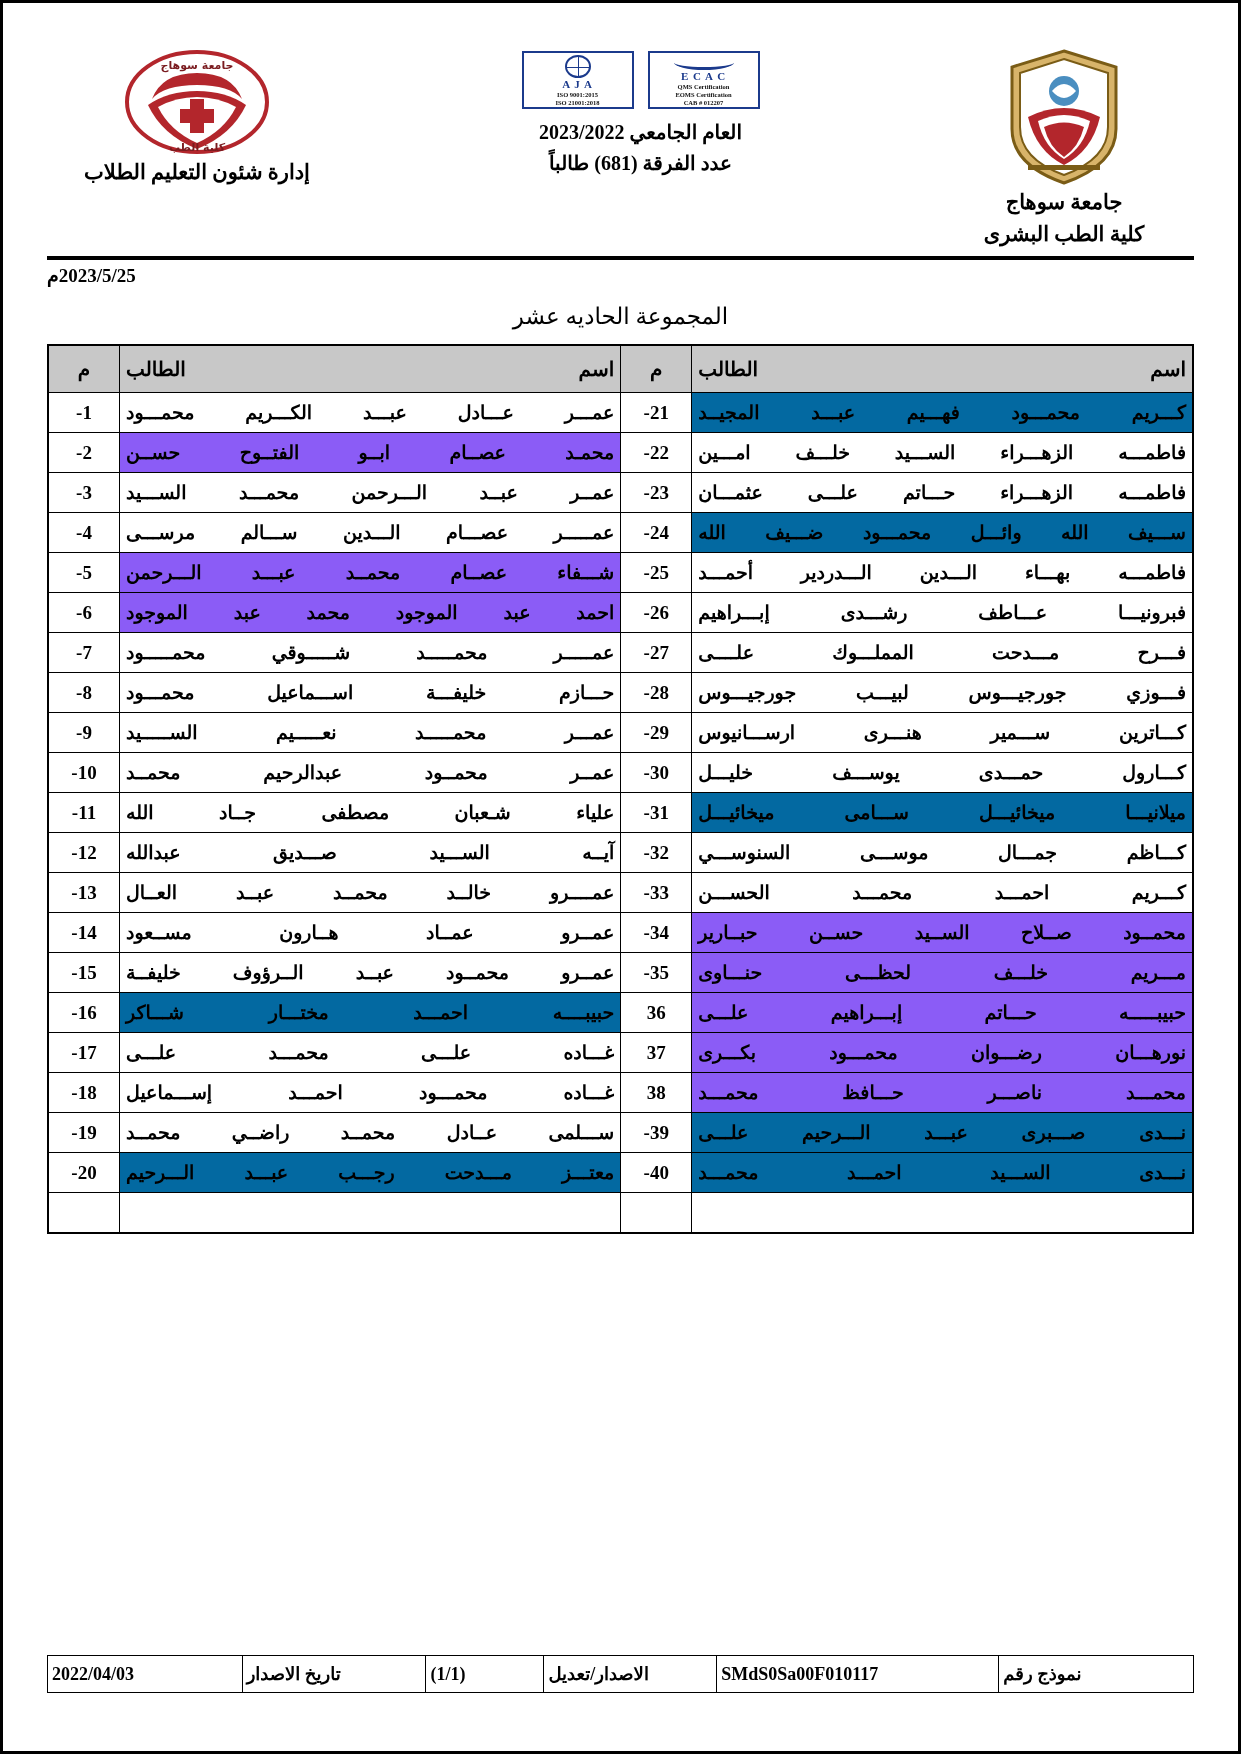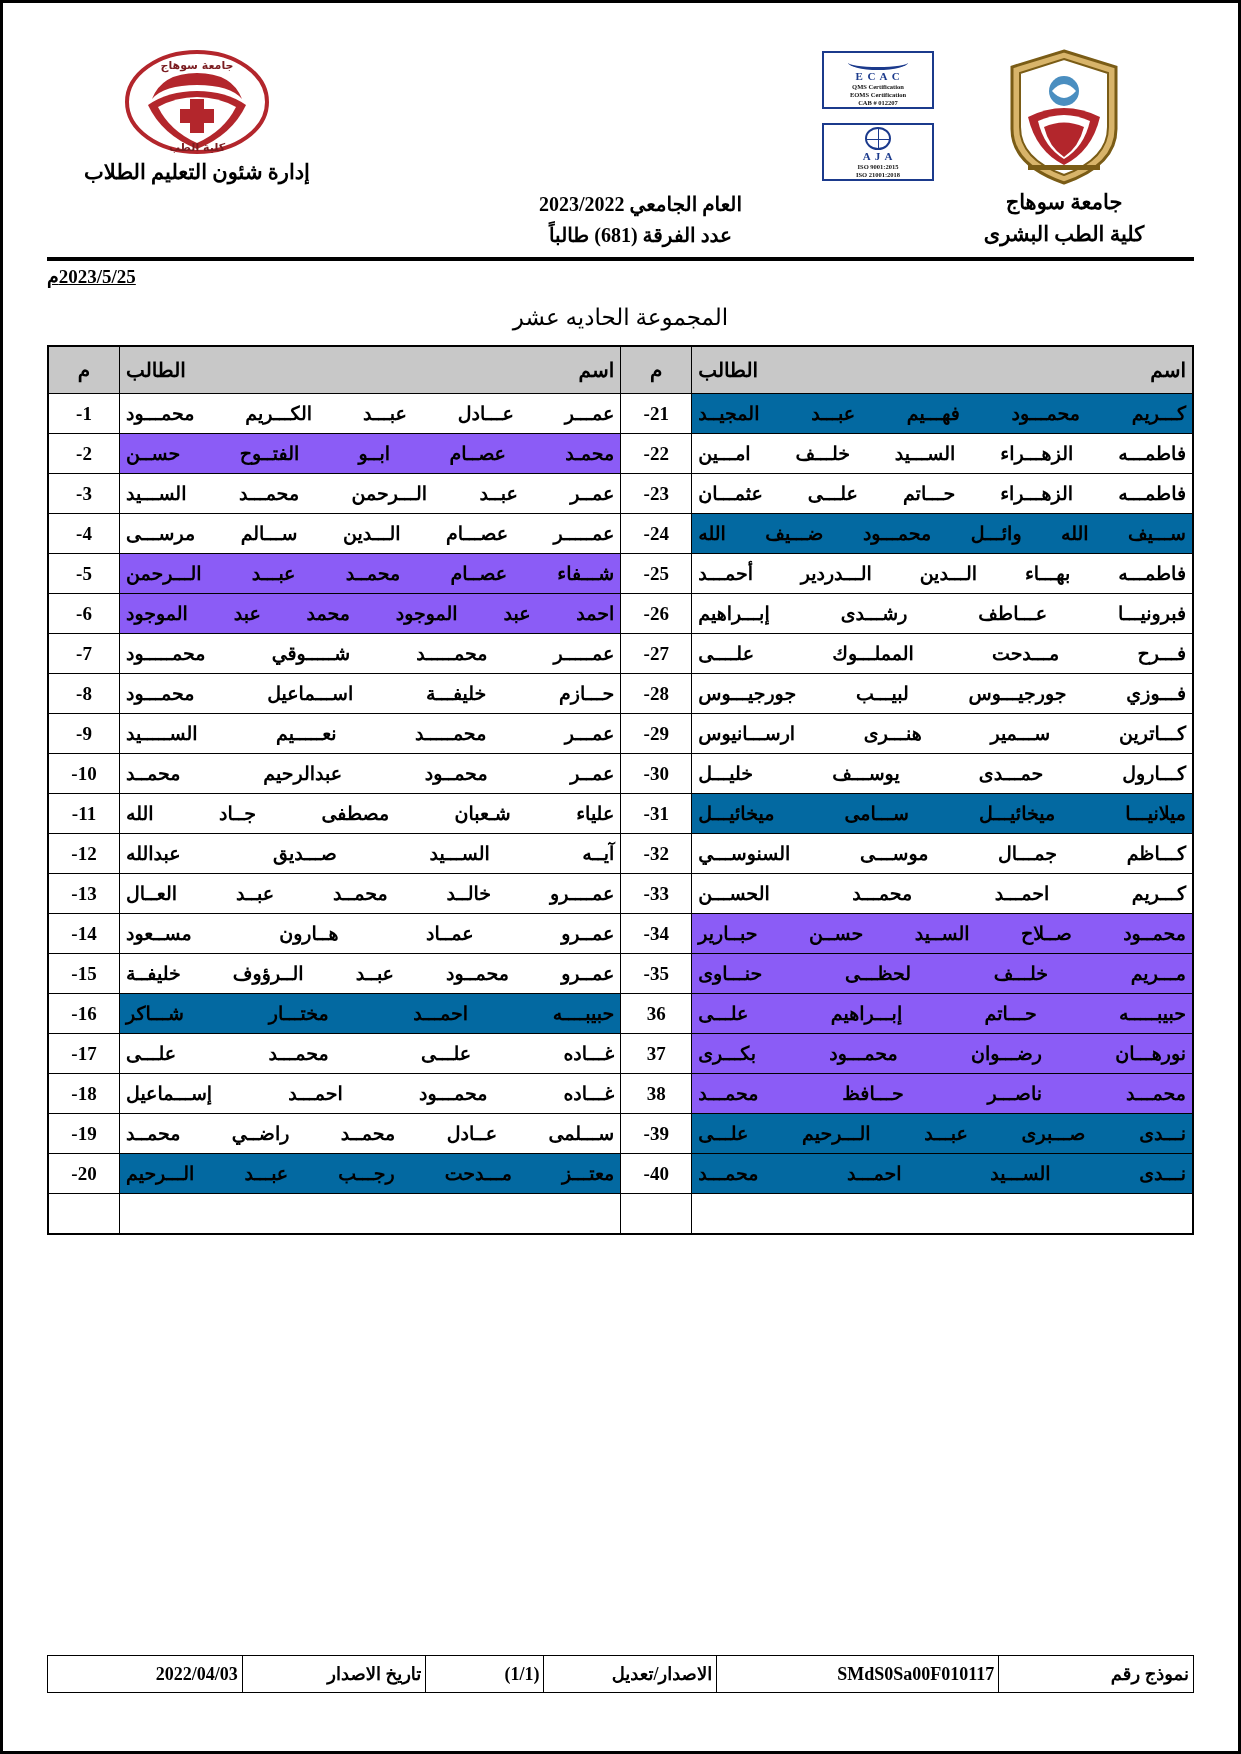--- a/index.html
+++ b/index.html
@@ -54,21 +54,21 @@
   .header-center {
     flex: 1;
     text-align: center;
     font-weight: bold;
     font-size: 20px;
     line-height: 1.55;
     padding-top: 4px;
   }
   .cert-row {
     display: flex;
-    flex-direction: column;
+    flex-direction: row;
     justify-content: center;
     gap: 14px;
     margin-bottom: 8px;
     font-family: Liberation Serif, serif;
   }
   .cert-box {
     border: 2px solid #1b3a8c;
     width: 112px;
     height: 58px;
     box-sizing: border-box;
@@ -136,21 +136,20 @@
   .rule {
     border: none;
     border-top: 4px solid #000;
     margin: 6px 0 4px 0;
   }
   .date-line {
     text-align: left;
     font-size: 19px;
     font-weight: bold;
     margin-top: 2px;
-    text-decoration: underline;
   }
   .group-title {
     text-align: center;
     font-size: 23px;
     font-weight: normal;
     margin: 16px 0 14px 0;
   }
 
   
   table.names {
@@ -187,21 +186,21 @@
     width: 100%;
   }
   table.footer-tbl {
     width: 100%;
     border-collapse: collapse;
     table-layout: fixed;
   }
   table.footer-tbl td {
     border: 1.5px solid #000;
     height: 36px;
-    text-align: right;
+    text-align: left;
     font-size: 18px;
     font-weight: bold;
     padding: 0 4px;
   }
   .ltr { direction: ltr; }
 </style>
 </head>
 <body>
 
 <div class="page">

